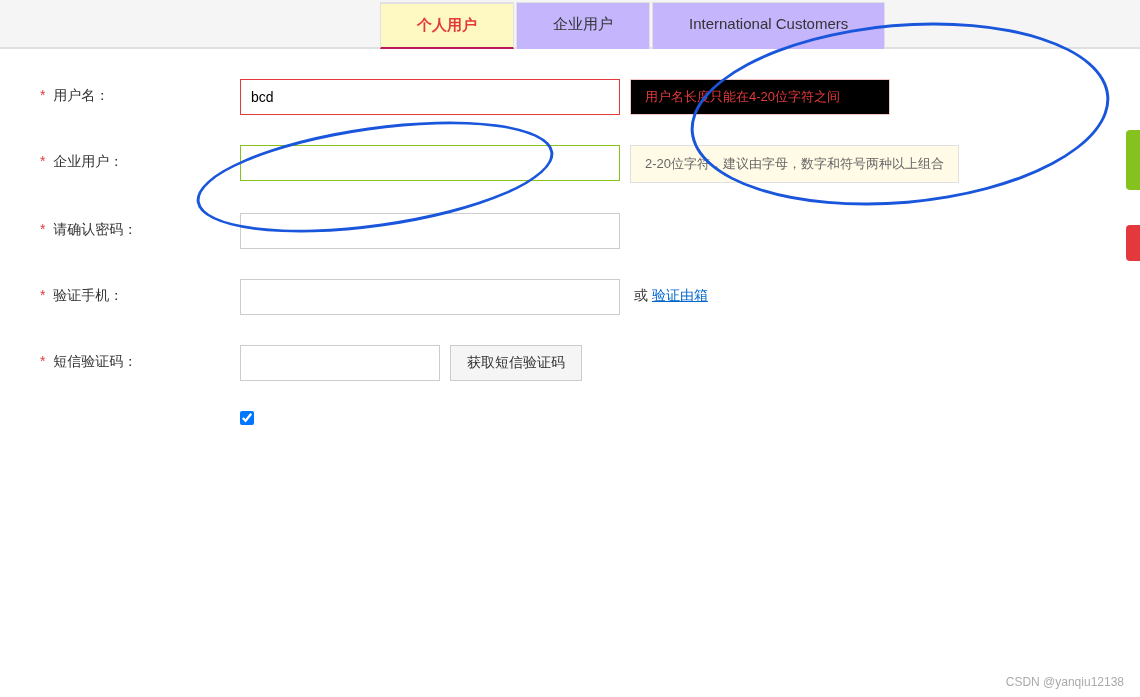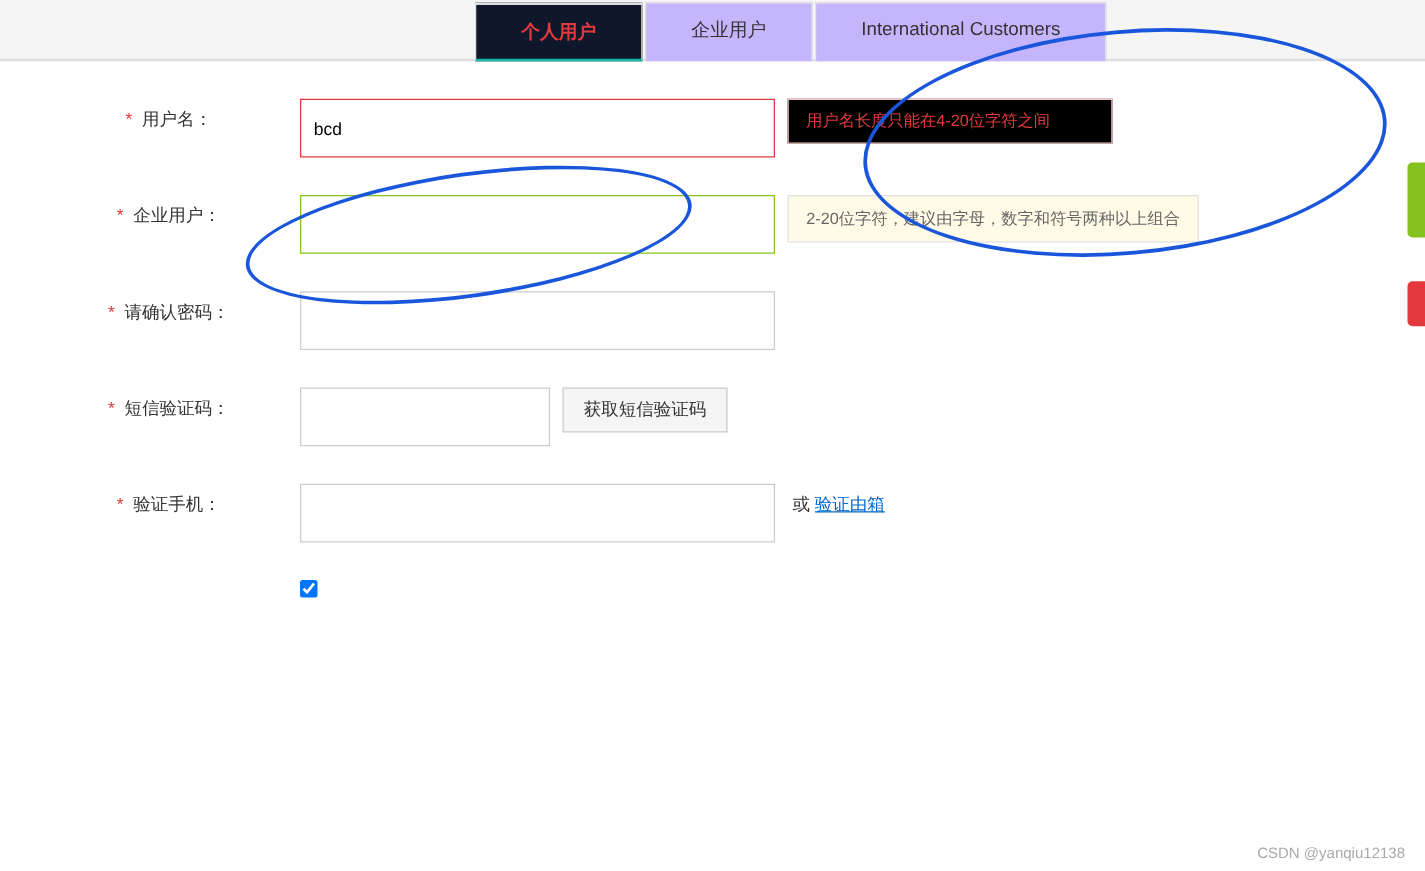--- a/index.html
+++ b/index.html
@@ -30,63 +30,63 @@
       font-size: 15px;
       border: 1px solid #e0e0e0;
       border-bottom: none;
       background: #c4b5fd;
       color: #333;
       margin-right: 2px;
       position: relative;
       top: 2px;
     }
     .tab.active {
-      background: #0f172a;
+      background: #fef9c3;
       border-top: 2px solid #e0e0e0;
-      border-bottom: 2px solid #14b8a6;
+      border-bottom: 2px solid #be185d;
       font-weight: bold;
       color: #e4393c;
     }
 
     
     .form-area {
       padding: 30px 40px 30px 40px;
       max-width: 1100px;
     }
 
     .form-row {
       display: flex;
       align-items: flex-start;
       margin-bottom: 30px;
       position: relative;
     }
 
     .form-label {
       width: 200px;
-      text-align: center;
+      text-align: left;
       padding-right: 10px;
       padding-top: 8px;
       font-size: 14px;
       color: #333;
       flex-shrink: 0;
     }
     .form-label .required {
       color: #e4393c;
       margin-right: 4px;
     }
 
     .form-input-wrap {
       display: flex;
       align-items: flex-start;
       flex: 1;
     }
 
     .form-input {
       width: 380px;
-      height: 47px;
+      height: 36px;
       padding: 6px 10px;
       font-size: 14px;
       border: 1px solid #ccc;
       outline: none;
     }
     .form-input.error {
       border: 1px solid #e4393c;
     }
     .form-input.focus-green {
       border: 1px solid #85c21e;
@@ -245,43 +245,43 @@
 
     <div class="form-row">
       <div class="form-label">
         <span class="required">* </span><span>请确认密码：</span>
       </div>
       <div class="form-input-wrap">
         <input class="form-input" type="password" value="" style="">
       </div>
     </div>
 
-    <div class="form-row sms-row">
-      <div class="form-label">
-        <span class="required">* </span><span>短信验证码：</span>
-      </div>
-      <div class="form-input-wrap">
-        <input class="form-input" type="text" value="" style="">
-        <button class="sms-btn">获取短信验证码</button>
-      </div>
-    </div>
-
     <div class="form-row">
       <div class="form-label">
         <span class="required">* </span><span>验证手机：</span>
       </div>
       <div class="form-input-wrap">
         <input class="form-input" type="text" value="" style="">
         <div class="or-verify">
           <span>或</span>
           <span class="verify-link">验证由箱</span>
         </div>
       </div>
     </div>
 
+    <div class="form-row sms-row">
+      <div class="form-label">
+        <span class="required">* </span><span>短信验证码：</span>
+      </div>
+      <div class="form-input-wrap">
+        <input class="form-input" type="text" value="" style="">
+        <button class="sms-btn">获取短信验证码</button>
+      </div>
+    </div>
+
     <div class="agree-row">
       <input type="checkbox" checked="" style="">
     </div>
 
   </div>
 
   <div class="right-bar"></div>
   <div class="right-bar2"></div>
 
   <div class="watermark">CSDN @yanqiu12138</div>

